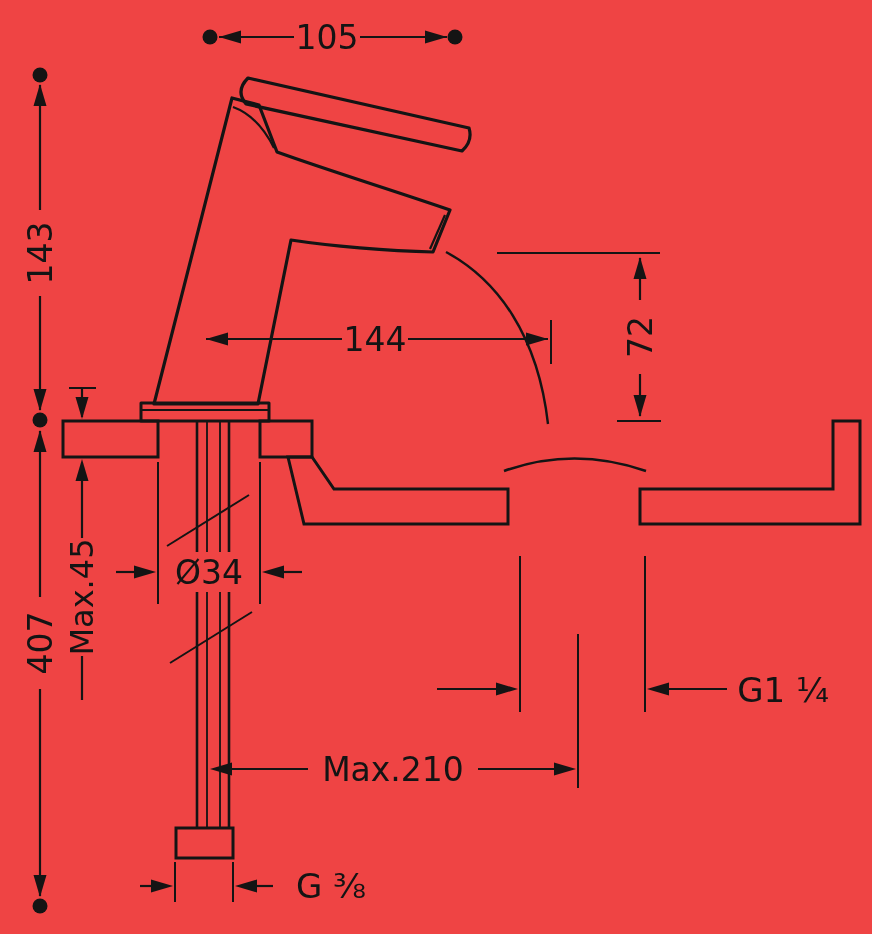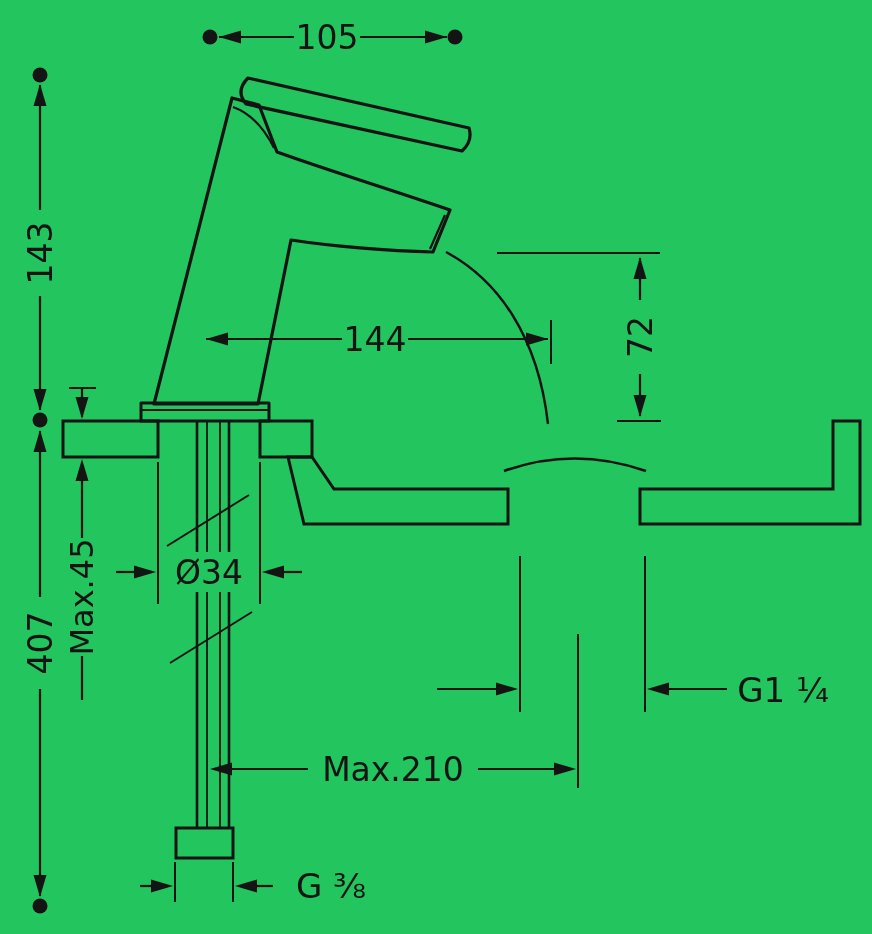--- a/index.html
+++ b/index.html
@@ -5,21 +5,21 @@
   html, body {
     margin: 0;
     padding: 0;
     background: #ffffff;
     font-family: "DejaVu Sans", sans-serif;
   }
   .page {
     position: relative;
     width: 872px;
     height: 934px;
-    background: #22c55e;
+    background: #ef4444;
     overflow: hidden;
   }
   svg { display: block; }
 
   .dl  { stroke: #141414; stroke-width: 2.2; fill: none; }   
   .xl  { stroke: #141414; stroke-width: 2;   fill: none; }   
   .ah  { fill: #141414; stroke: none; }                      
   .ol  { stroke: #141414; fill: none; }                      
   .dt  {
     font-family: "DejaVu Sans", sans-serif;

